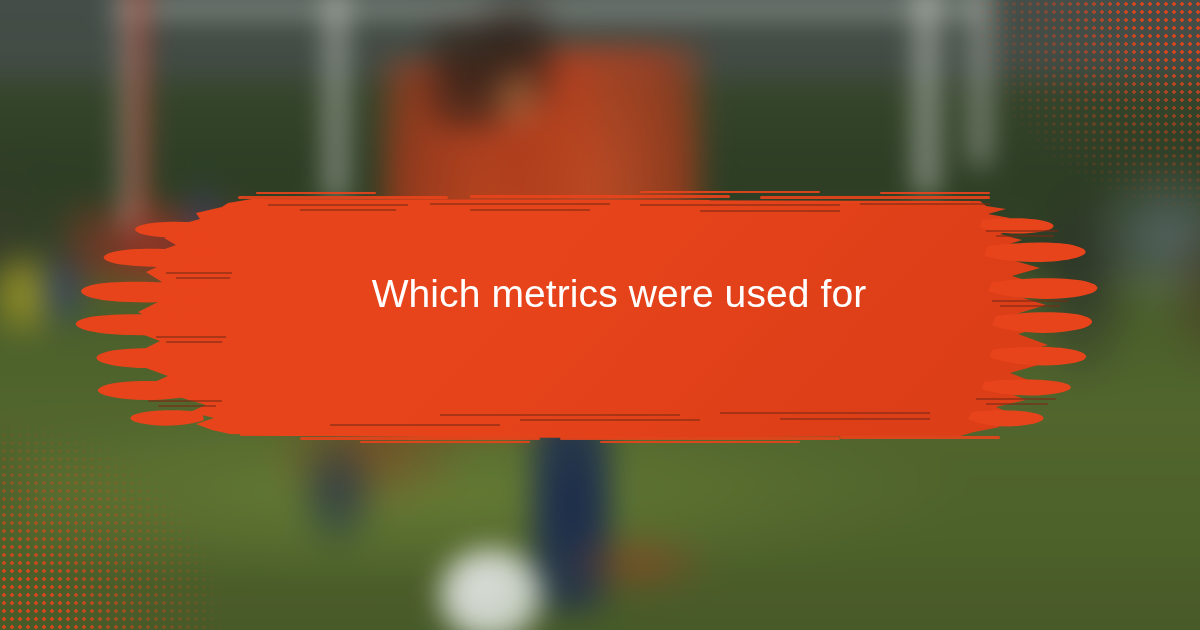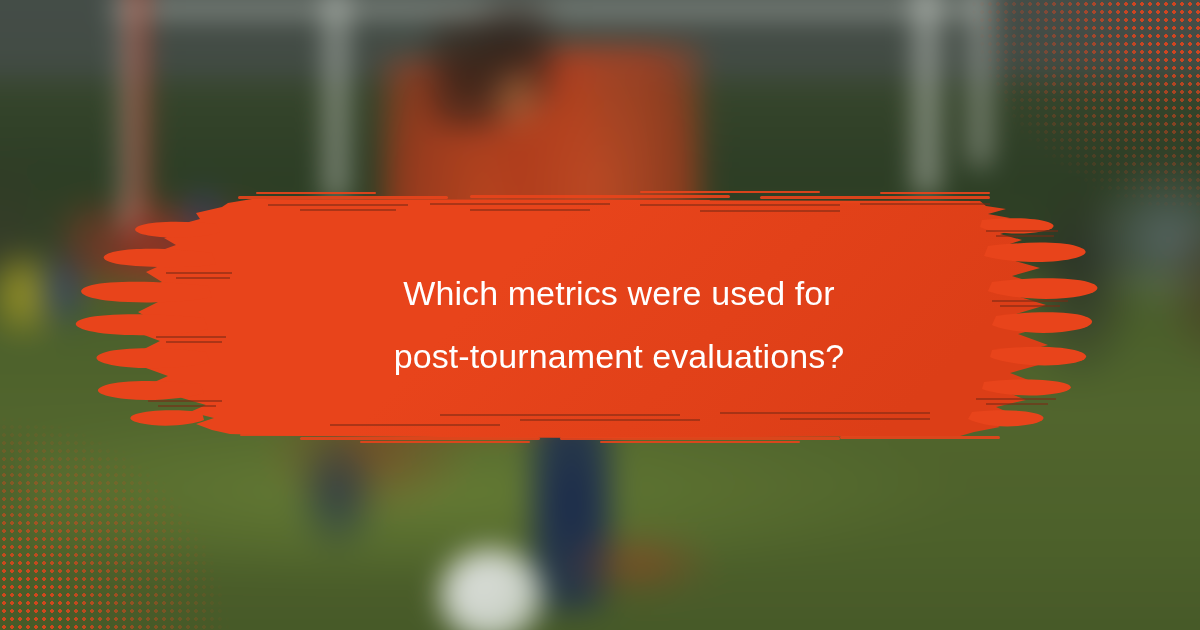--- a/index.html
+++ b/index.html
@@ -187,21 +187,21 @@
   .brush-svg { display:block; width:1200px; height:630px; }
 
   
   .headline {
     position:absolute;
     left:0; top:262px;
     width:1200px;
     text-align:center;
     color:#ffffff;
     font-family:"Liberation Sans", sans-serif;
-    font-size:34px;
+    font-size:39px;
     font-weight:400;
     line-height:63px;
     letter-spacing:.1px;
     white-space:pre-line;
     padding-left:38px;
   }
 </style>
 </head>
 <body>
 
@@ -340,15 +340,15 @@
         <rect x="986" y="403" width="62" height="2"></rect>
         <rect x="440" y="414" width="240" height="2"></rect>
         <rect x="520" y="419" width="180" height="2"></rect>
         <rect x="720" y="412" width="210" height="2"></rect>
         <rect x="780" y="418" width="150" height="2"></rect>
         <rect x="330" y="424" width="170" height="2"></rect>
       </g>
     </svg>
   </div>
 
-  <div class="headline"><span>Which metrics were used for</span><br><span>post-tournament evaluations?</span></div>
+  <div class="headline"><span>Which metrics were used for</span><br></div>
 
 </div>
 
 </body></html>

